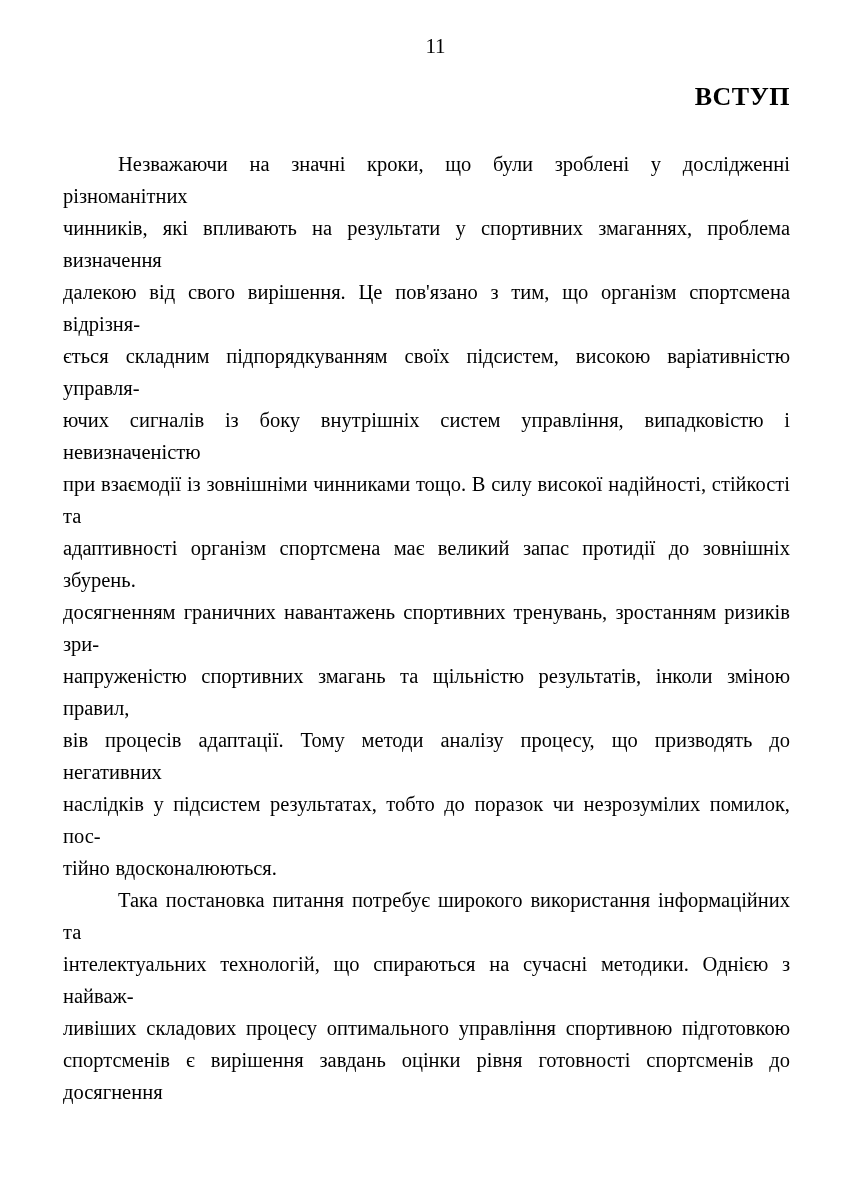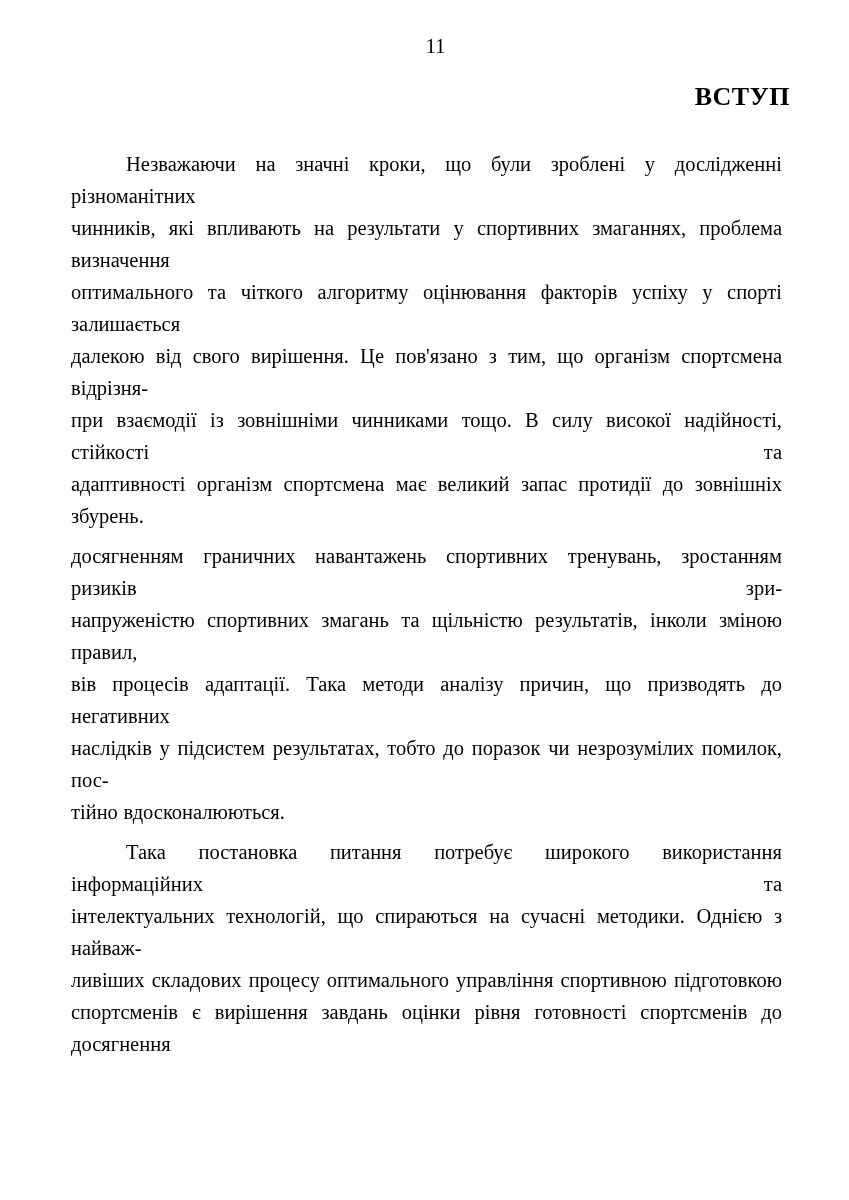--- a/index.html
+++ b/index.html
@@ -31,21 +31,21 @@
     font-size: 26px;
     font-weight: bold;
     letter-spacing: 0.5px;
     line-height: 30px;
   }
   .doc-body {
     margin-top: 36px;
     font-size: 20.5px;
   }
   .paragraph {
-    margin: 8px;
+    margin: 0;
   }
   .line {
     line-height: 32px;
     text-align: justify;
     text-align-last: justify;
     -moz-text-align-last: justify;
     word-spacing: 0.5px;
   }
   .line.first {
     text-indent: 55px;
@@ -58,29 +58,30 @@
 </head>
 <body>
 
 <div class="page">
   <div class="page-number">11</div>
   <h1 class="doc-title">ВСТУП</h1>
   <div class="doc-body">
       <div class="paragraph">
         <div class="line first">Незважаючи на значні кроки, що були зроблені у дослідженні різноманітних</div>
         <div class="line">чинників, які впливають на результати у спортивних змаганнях, проблема визначення</div>
-        <div class="line">оптимального та чіткого алгоритму оцінювання факторів успіху у спорті залишається</div>
         <div class="line">далекою від свого вирішення. Це пов'язано з тим, що організм спортсмена відрізня-</div>
+        <div class="line">ється складним підпорядкуванням своїх підсистем, високою варіативністю управля-</div>
+        <div class="line">ючих сигналів із боку внутрішніх систем управління, випадковістю і невизначеністю</div>
         <div class="line">при взаємодії із зовнішніми чинниками тощо. В силу високої надійності, стійкості та</div>
         <div class="line last">адаптивності організм спортсмена має великий запас протидії до зовнішніх збурень.</div>
       </div>
       <div class="paragraph">
         <div class="line">досягненням граничних навантажень спортивних тренувань, зростанням ризиків зри-</div>
         <div class="line">напруженістю спортивних змагань та щільністю результатів, інколи зміною правил,</div>
-        <div class="line">вів процесів адаптації. Така методи аналізу причин, що призводять до негативних</div>
+        <div class="line">вів процесів адаптації. Тому методи аналізу процесу, що призводять до негативних</div>
         <div class="line">наслідків у підсистем результатах, тобто до поразок чи незрозумілих помилок, пос-</div>
         <div class="line last">тійно вдосконалюються.</div>
       </div>
       <div class="paragraph">
         <div class="line first">Така постановка питання потребує широкого використання інформаційних та</div>
         <div class="line">інтелектуальних технологій, що спираються на сучасні методики. Однією з найваж-</div>
         <div class="line">ливіших складових процесу оптимального управління спортивною підготовкою</div>
         <div class="line">спортсменів є вирішення завдань оцінки рівня готовності спортсменів до досягнення</div>
       </div>
     </div>

